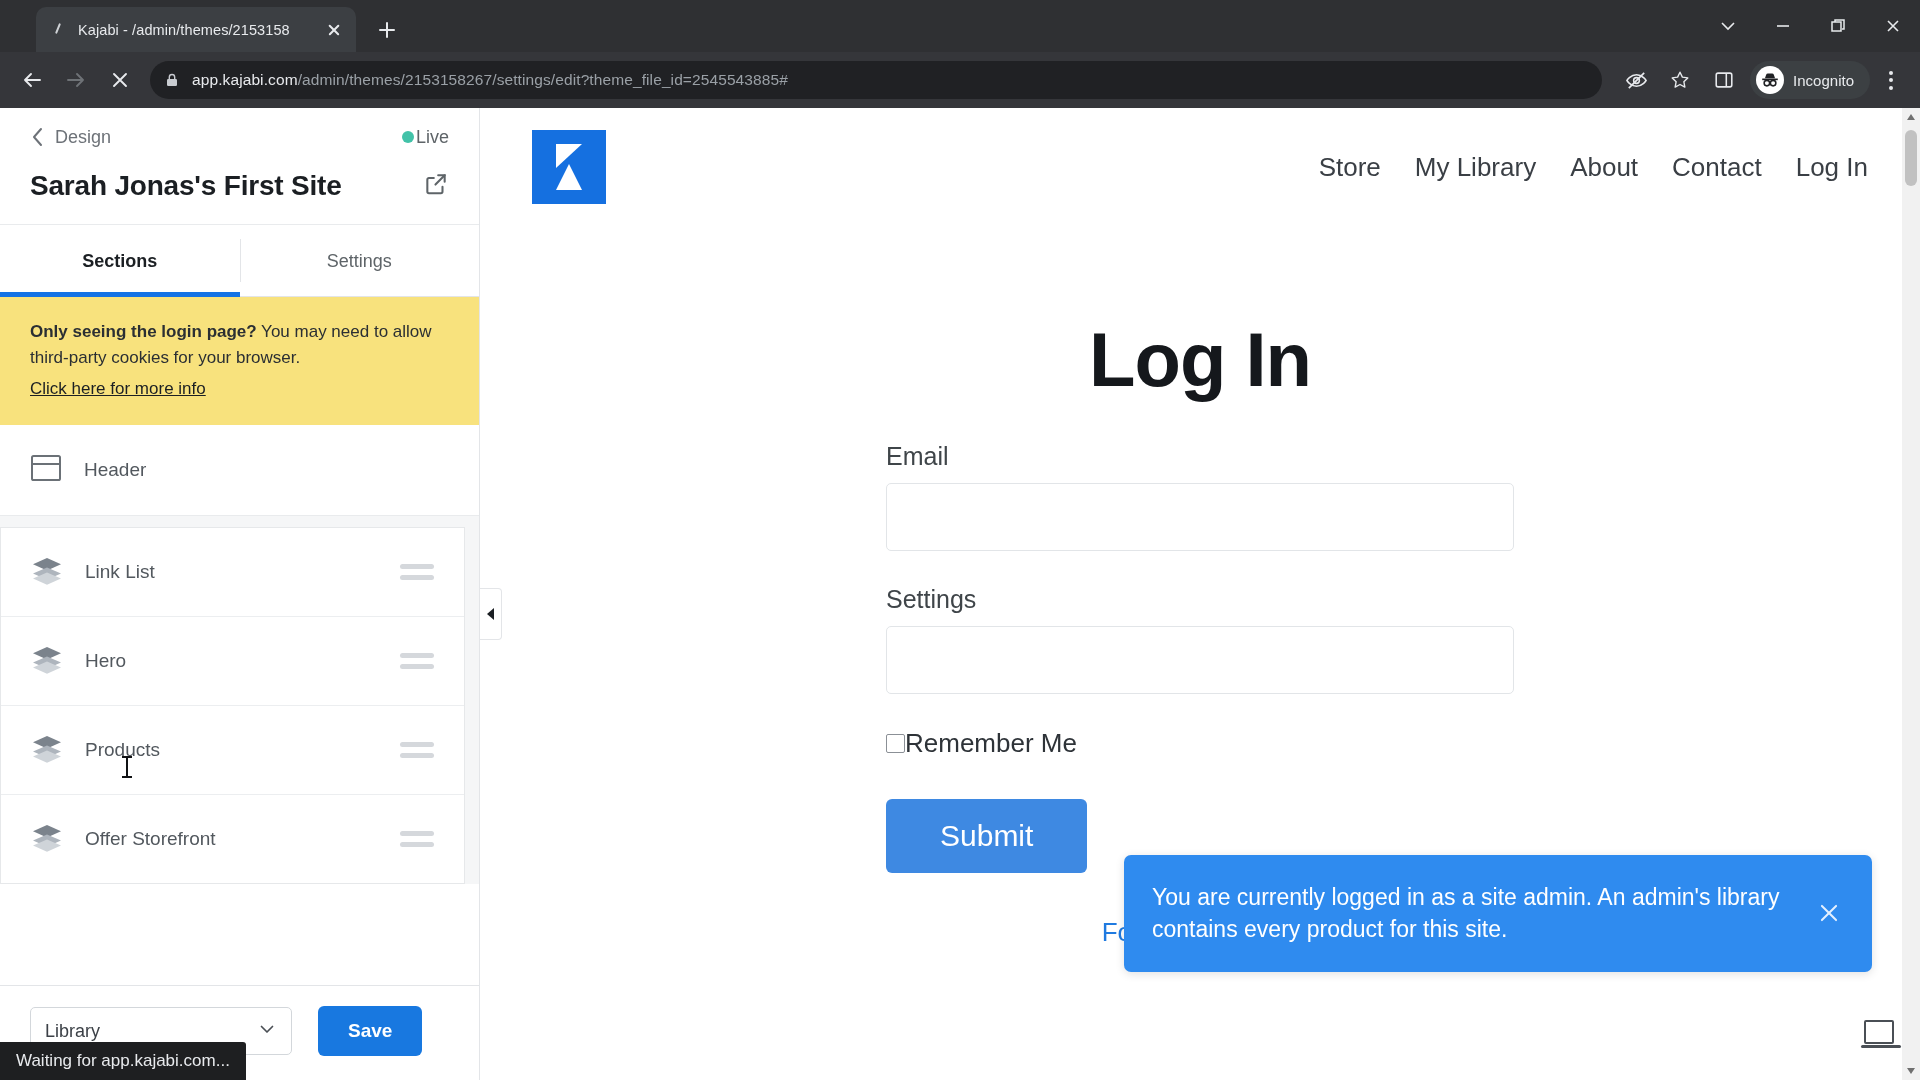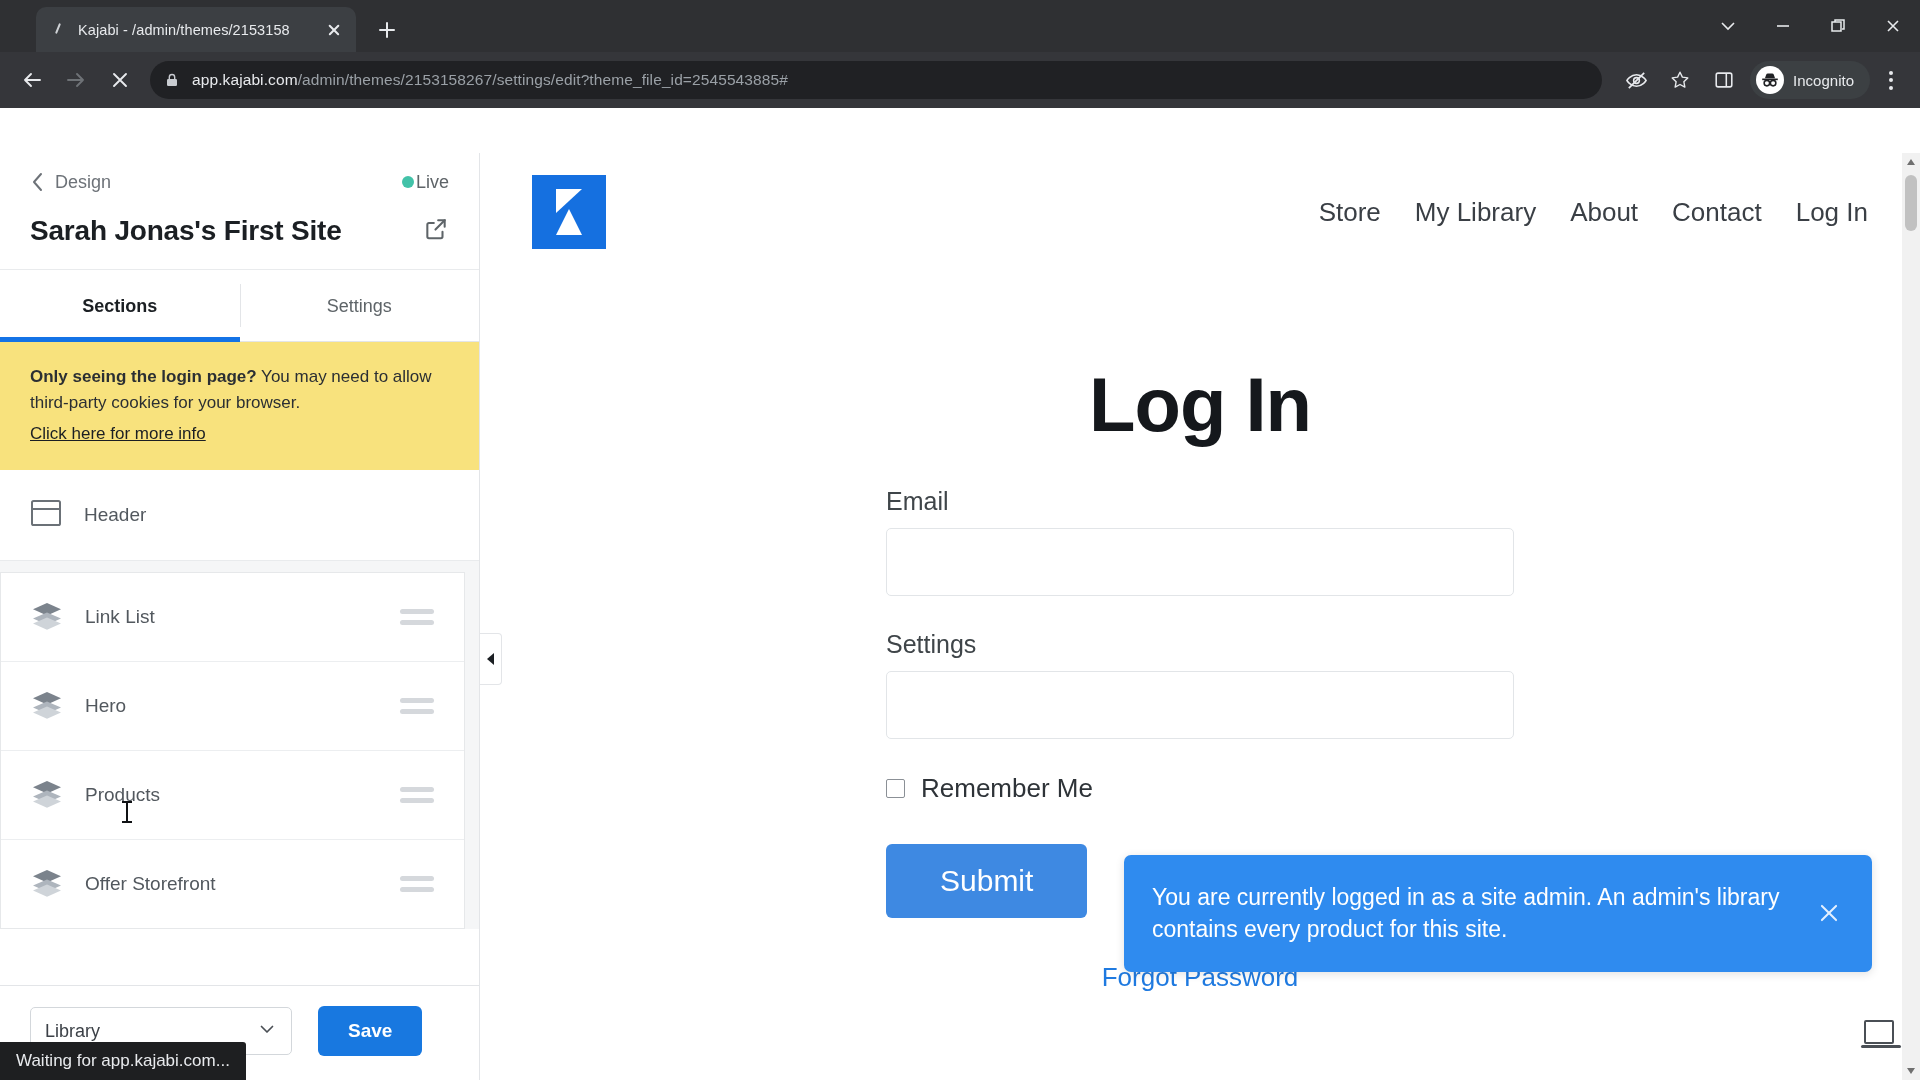--- a/index.html
+++ b/index.html
@@ -74,21 +74,21 @@
   }
   .incog-avatar {
     width: 28px; height: 28px; border-radius: 50%; background: #ffffff;
     display:flex; align-items:center; justify-content:center;
   }
   .incog-label { color:#e8eaed; font-size: 15px; }
   .kebab { width: 34px; height: 40px; display:flex; flex-direction:column; align-items:center; justify-content:center; gap:3.5px; }
   .kebab i { width: 4px; height: 4px; border-radius:50%; background:#e8eaed; display:block; }
 
   
-  .viewport { flex: 1; display: flex; position: relative; background:#c4b5fd; overflow:hidden;margin-top:45px; }
+  .viewport { flex: 1; display: flex; position: relative; background:#c4b5fd; overflow:hidden; }
 
   
   .editor {
     width: 480px; flex: 0 0 480px; background:#ffffff; display:flex; flex-direction:column;
     border-right: 1px solid #e3e5e8; position: relative; z-index: 3;
   }
   .ed-head { padding: 18px 30px 0 30px; }
   .ed-top { display:flex; align-items:center; justify-content:space-between; }
   .back-link { display:flex; align-items:center; gap:9px; cursor:pointer; }
   .back-label { color:#6d7278; font-size:18px; }
@@ -166,21 +166,21 @@
   .site-links { margin-left:auto; display:flex; align-items:center; gap: 34px; }
   .site-links a { font-size:26px; color:#3a3f45; text-decoration:none; cursor:pointer; }
 
   .login-wrap { width: 628px; margin: 118px auto 0; }
   .login-title {
     text-align:center; font-size: 76px; line-height:1; font-weight:800; color:#15181c;
     letter-spacing:-1px; margin-bottom: 44px;
   }
   .field-label { font-size:25px; color:#3f4549; margin-bottom: 12px; }
   .field-box { height: 68px; border:1px solid #e2e5e8; border-radius:5px; background:#fff; margin-bottom: 34px; }
-  .remember { display:flex; align-items:center; gap:16px; margin: 6px 0 40px; }
+  .remember { display:flex; align-items:center; margin: 6px 0 40px; }
   .cb { width: 19px; height: 19px; border:1.6px solid #8b9096; border-radius:2px; display:block; }
   .remember span { font-size:26px; color:#2e3338; }
   .submit {
     background:#2e7fe0; color:#ffffff; opacity:.92; font-size:30px; border:none; border-radius:6px;
     padding: 20px 54px; cursor:pointer;
   }
   .forgot { display:block; text-align:center; margin-top: 44px; font-size:26px; color:#1f7ae0; text-decoration:none; }
 
   
   .toast {

